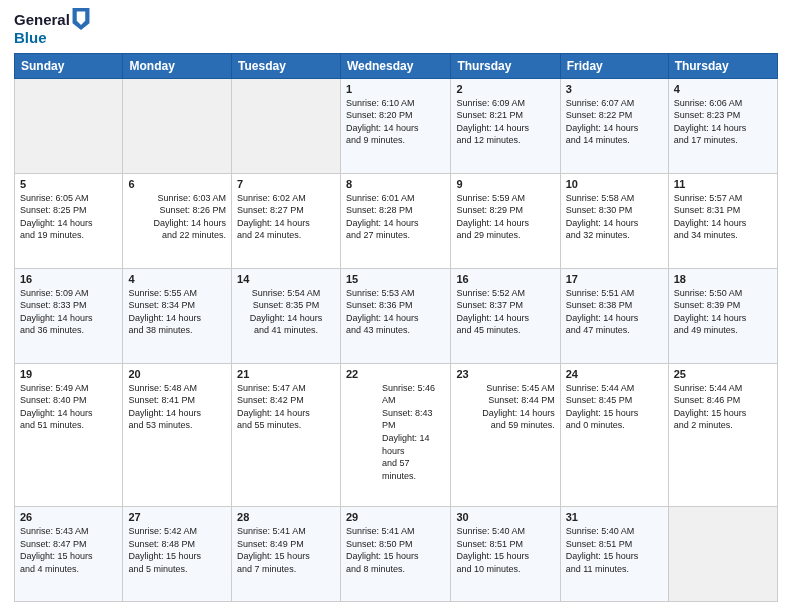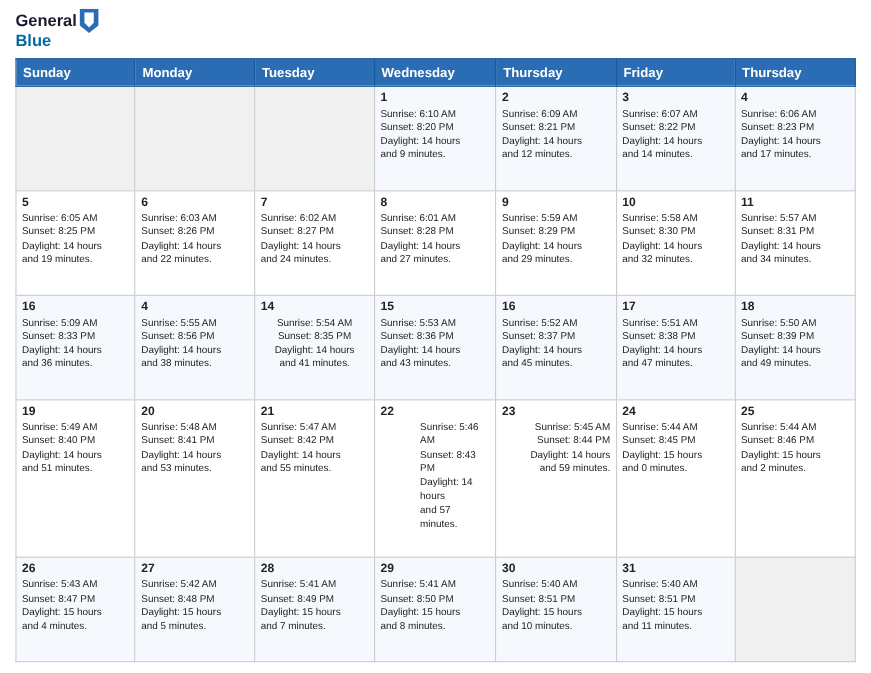--- a/index.html
+++ b/index.html
@@ -174,21 +174,21 @@
         <tr>
           <td>
             <span class="day-number">5</span>
             <div class="day-info" style="white-space: pre-line;">Sunrise: 6:05 AM
 Sunset: 8:25 PM
 Daylight: 14 hours
 and 19 minutes.</div>
           </td>
           <td>
             <span class="day-number">6</span>
-            <div class="day-info" style="white-space: pre-line;">Sunrise: 6:03 AM
+            <div class="day-info" style="white-space: pre-line; text-align: right;">Sunrise: 6:03 AM
 Sunset: 8:26 PM
 Daylight: 14 hours
 and 22 minutes.</div>
           </td>
           <td>
             <span class="day-number">7</span>
             <div class="day-info" style="white-space: pre-line;">Sunrise: 6:02 AM
 Sunset: 8:27 PM
 Daylight: 14 hours
 and 24 minutes.</div>
@@ -226,21 +226,21 @@
           <td>
             <span class="day-number">16</span>
             <div class="day-info" style="white-space: pre-line;">Sunrise: 5:09 AM
 Sunset: 8:33 PM
 Daylight: 14 hours
 and 36 minutes.</div>
           </td>
           <td>
             <span class="day-number">4</span>
             <div class="day-info" style="white-space: pre-line;">Sunrise: 5:55 AM
-Sunset: 8:56 PM
+Sunset: 8:34 PM
 Daylight: 14 hours
 and 38 minutes.</div>
           </td>
           <td>
             <span class="day-number">14</span>
             <div class="day-info" style="white-space: pre-line; text-align: center;">Sunrise: 5:54 AM
 Sunset: 8:35 PM
 Daylight: 14 hours
 and 41 minutes.</div>
           </td>

